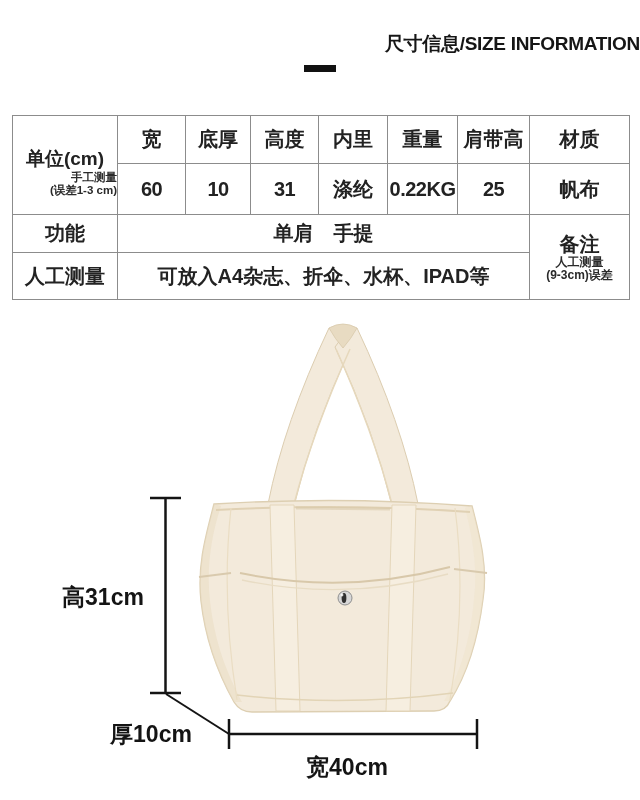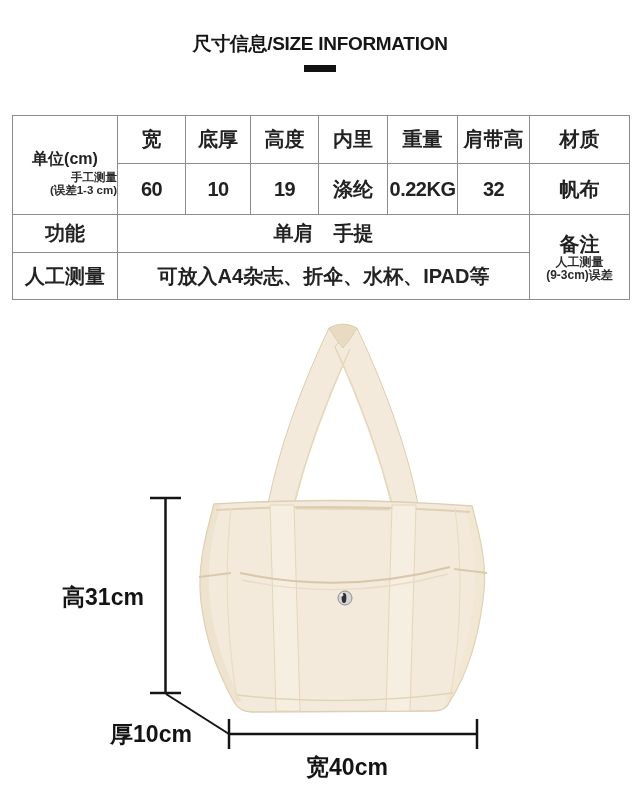--- a/index.html
+++ b/index.html
@@ -7,21 +7,21 @@
   body {
     width: 640px; height: 800px;
     font-family: "Liberation Sans", "DejaVu Sans", sans-serif;
     color: #1a1a1a;
     position: relative;
     overflow: hidden;
   }
   .page { position: absolute; inset: 0; background: #ffffff; }
 
   
-  .title-wrap { position: absolute; top: 30px; left: 0; width: 640px; text-align: center; }
+  .title-wrap { position: absolute; top: 30px; left: 0; width: 640px; text-align: right; }
   .page-title {
     font-size: 19px; font-weight: 700; letter-spacing: -0.3px; color: #161616;
     line-height: 28px;
   }
   .title-bar {
     width: 32px; height: 7px; background: #111111;
     margin: 7px auto 0 auto;
   }
 
   
@@ -34,21 +34,21 @@
     border: 1px solid #8c8c8c;
     text-align: center; vertical-align: middle;
     font-weight: 700; font-size: 20px; color: #222222;
     padding: 0;
   }
   tr.r1 { height: 48px; }
   tr.r2 { height: 51px; }
   tr.r3 { height: 38px; }
   tr.r4 { height: 47px; }
   .num { font-weight: 400; font-size: 23px; letter-spacing: -0.5px; }
-  .unit-main { font-size: 16px; font-weight: 700; line-height: 24px; margin-top: 13px; }
+  .unit-main { font-size: 19px; font-weight: 700; line-height: 24px; margin-top: 13px; }
   .unit-sub  { font-size: 11.5px; font-weight: 700; line-height: 13px; color: #2a2a2a; text-align: right; }
   .note-main { font-size: 20px; font-weight: 700; line-height: 24px; }
   .note-sub  { font-size: 12px; font-weight: 700; line-height: 13px; color: #2a2a2a; }
 
   
   .diagram { position: absolute; left: 0; top: 315px; width: 640px; height: 485px; }
   .dim-label {
     font-family: "Liberation Sans", "DejaVu Sans", sans-serif;
     font-size: 23px; font-weight: 700; fill: #141414;
   }
@@ -85,24 +85,24 @@
       <td>底厚</td>
       <td>高度</td>
       <td>内里</td>
       <td>重量</td>
       <td>肩带高</td>
       <td>材质</td>
     </tr>
     <tr class="r2">
       <td class="num">60</td>
       <td class="num">10</td>
-      <td class="num">19</td>
+      <td class="num">31</td>
       <td>涤纶</td>
       <td class="num">0.22KG</td>
-      <td class="num">32</td>
+      <td class="num">25</td>
       <td>帆布</td>
     </tr>
     <tr class="r3">
       <td>功能</td>
       <td colspan="6">单肩　手提</td>
       <td rowspan="2">
         <div class="note-main">备注</div>
         <div class="note-sub">人工测量</div>
         <div class="note-sub">(9-3cm)误差</div>
       </td>

